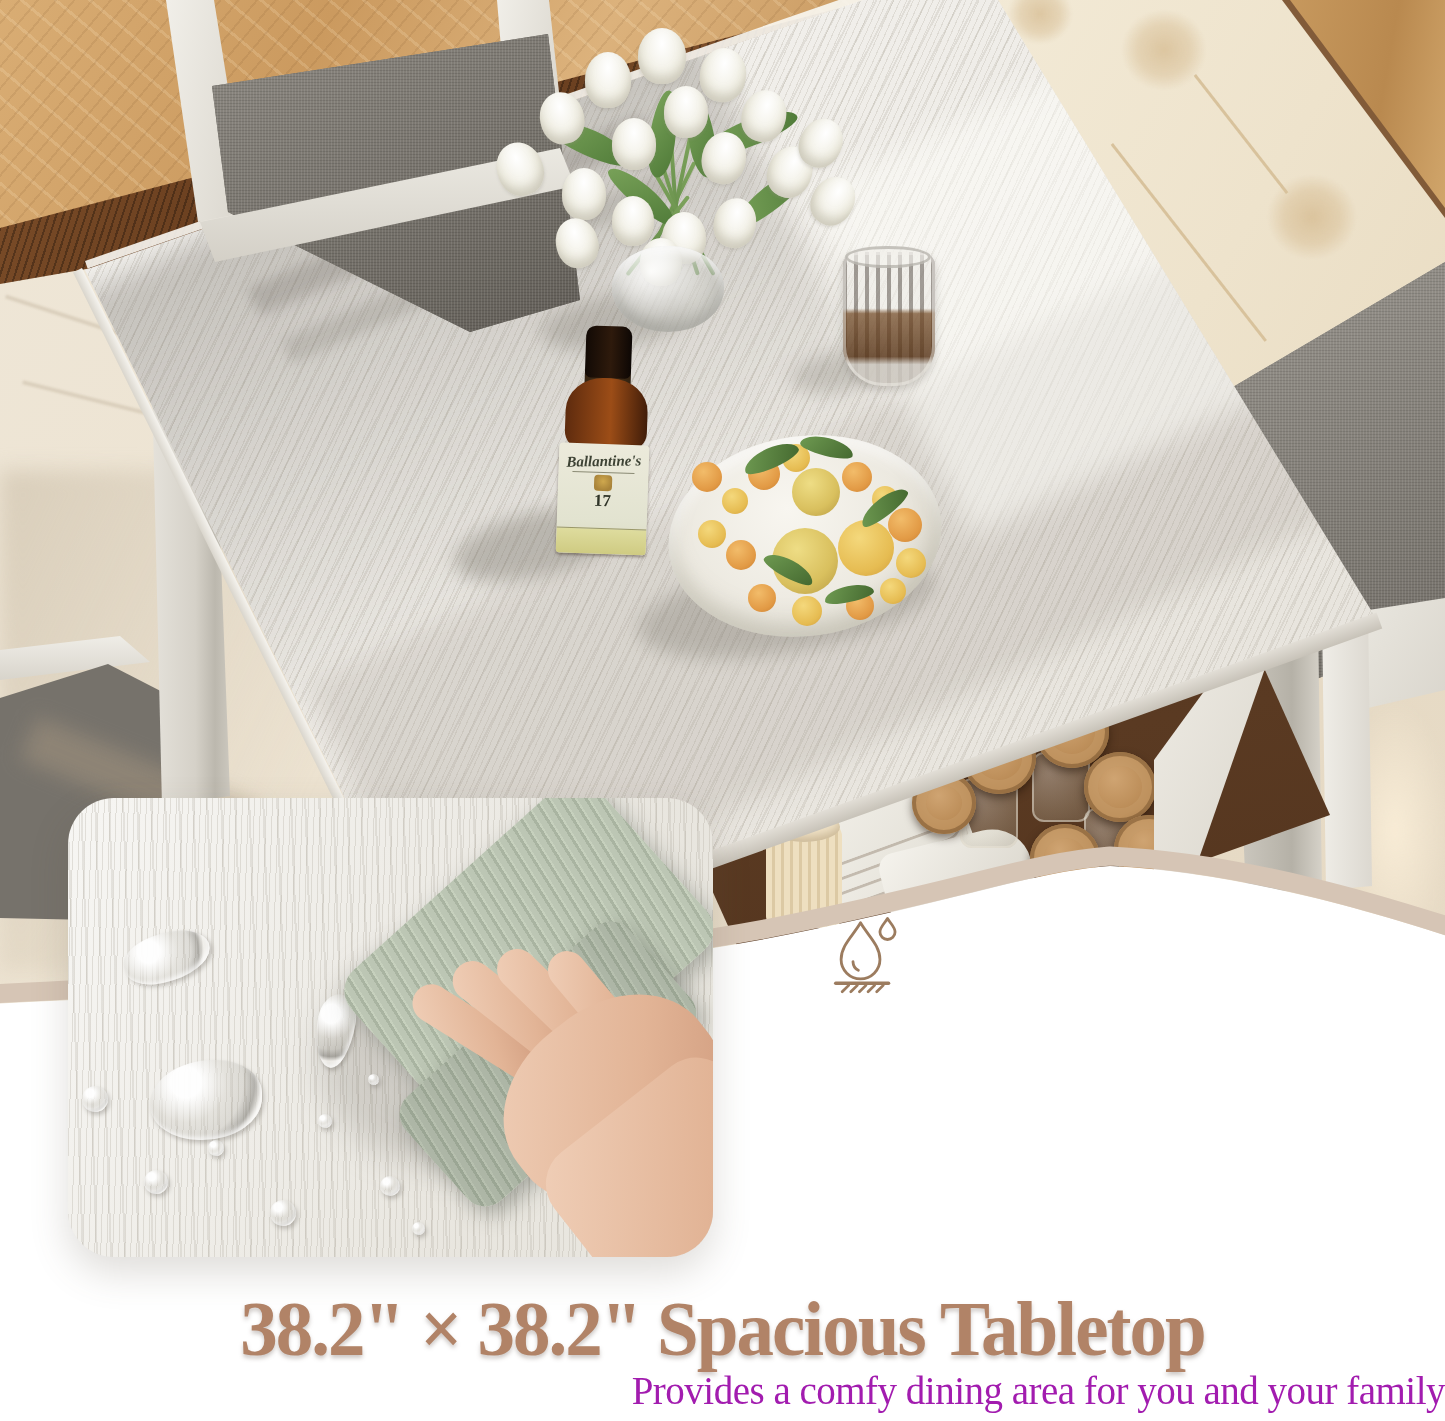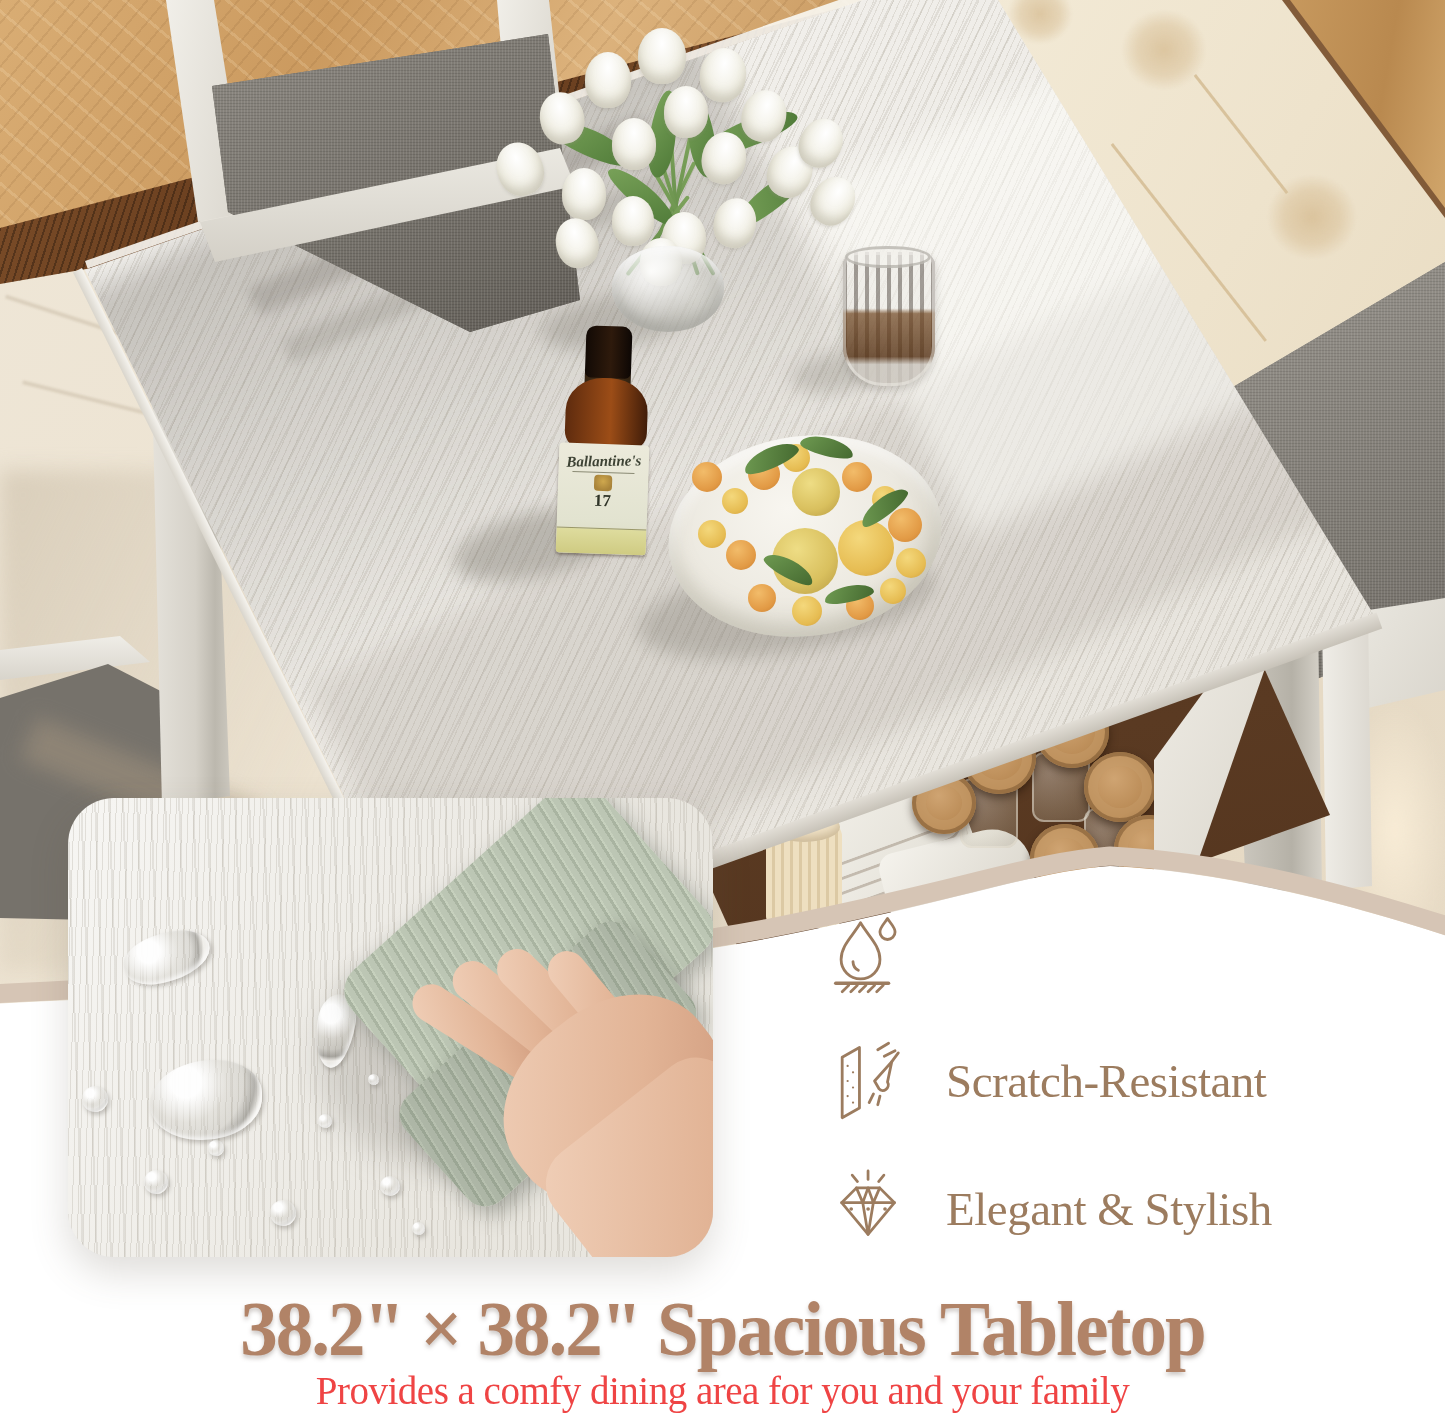--- a/index.html
+++ b/index.html
@@ -186,22 +186,22 @@
      box-shadow:0 10px 22px rgba(96,102,90,.45);}
   .skin{background:linear-gradient(130deg,#f0cfb8,#e2b496 60%,#cf9a7c);}
 
   
   .feature-row{position:absolute;left:830px;display:flex;align-items:center;gap:42px;}
   .feature-icon{width:74px;height:82px;flex:0 0 auto;}
   .feature-label{font-size:47px;color:#9c7c5f;letter-spacing:-.5px;white-space:nowrap;}
   .headline{position:absolute;left:0;top:1286px;width:100%;text-align:center;
      font-size:75px;font-weight:bold;color:#b18367;letter-spacing:-2px;
      transform:scaleY(1.04);text-shadow:0 3px 4px rgba(110,95,85,.35);}
-  .subheadline{position:absolute;left:0;top:1368px;width:100%;text-align:center;
-     font-size:39px;color:#ef4444;letter-spacing:-.5px;}
+  .subheadline{position:absolute;left:0;top:1368px;width:100%;text-align:right;
+     font-size:39px;color:#a21caf;letter-spacing:-.5px;}
 </style>
 </head>
 <body>
 
 <div class="stage">
 
   <div class="photo">
     <div class="base-floor abs"></div>
     <div class="carpet-shade1 abs"></div>
     <div class="carpet-streak abs" style="left:0;top:330px;width:230px;transform:rotate(18deg);"></div>
@@ -403,40 +403,18 @@
   <div class="feature-row" style="top:912px;">
     <svg class="feature-icon" viewBox="0 0 64 76" fill="none" stroke="#9c7c5f" stroke-width="2.6" stroke-linecap="round" stroke-linejoin="round">
       <path d="M26,10 C33,22 44,31 44,44 a18,18 0 1,1 -36,0 C8,31 19,22 26,10 Z"></path>
       <path d="M19,46 a8,9 0 0,0 5,8"></path>
       <path d="M51,6 C54,11 58,14 58,18.5 a7,7 0 1,1 -14,0 C44,14 48,11 51,6 Z"></path>
       <path d="M3,66 L52,66" stroke-width="3.2"></path>
       <path d="M9,74 L15,68 M17,74 L23,68 M25,74 L31,68 M33,74 L39,68 M41,74 L47,68"></path>
     </svg>
   </div>
 
-  <div class="feature-row" style="top:1040px;">
-    <svg class="feature-icon" viewBox="0 0 64 76" fill="none" stroke="#9c7c5f" stroke-width="2.6" stroke-linecap="round" stroke-linejoin="round">
-      <path d="M9,16 L25,7 L25,63 L9,72 Z"></path>
-      <g stroke-width="2">
-        <path d="M14,24 l.1,0 M19,30 l.1,0 M14,38 l.1,0 M19,44 l.1,0 M14,52 l.1,0 M19,58 l.1,0"></path>
-      </g>
-      <path d="M55,20 L39,38 L43,45 C47,50 54,44 51,39 Z"></path>
-      <path d="M55,20 L61,12"></path>
-      <path d="M42,9 L52,3 M48,15 L58,10"></path>
-      <path d="M38,50 L34,58 M44,52 L42,60"></path>
-    </svg>
-    <div class="feature-label">Scratch-Resistant</div>
-  </div>
-
-  <div class="feature-row" style="top:1168px;">
-    <svg class="feature-icon" viewBox="0 0 70 76" fill="none" stroke="#9c7c5f" stroke-width="2.6" stroke-linecap="round" stroke-linejoin="round">
-      <path d="M11,32 L25,18 L47,18 L61,32 L36,62 Z"></path>
-      <path d="M11,32 L61,32 M25,18 L31,32 L36,62 M47,18 L41,32 L36,62 M36,18 L31,32 M36,18 L41,32"></path>
-      <path d="M20,38 l.1,0 M36,38 l.1,0 M52,38 l.1,0" stroke-width="3.4"></path>
-      <path d="M21,6 L26,12 M36,2 L36,10 M51,6 L46,12"></path>
-    </svg>
-    <div class="feature-label">Elegant &amp; Stylish</div>
-  </div>
+
 
   <div class="headline">38.2" × 38.2" Spacious Tabletop</div>
   <div class="subheadline">Provides a comfy dining area for you and your family</div>
 
 </div>
 
 </body></html>

